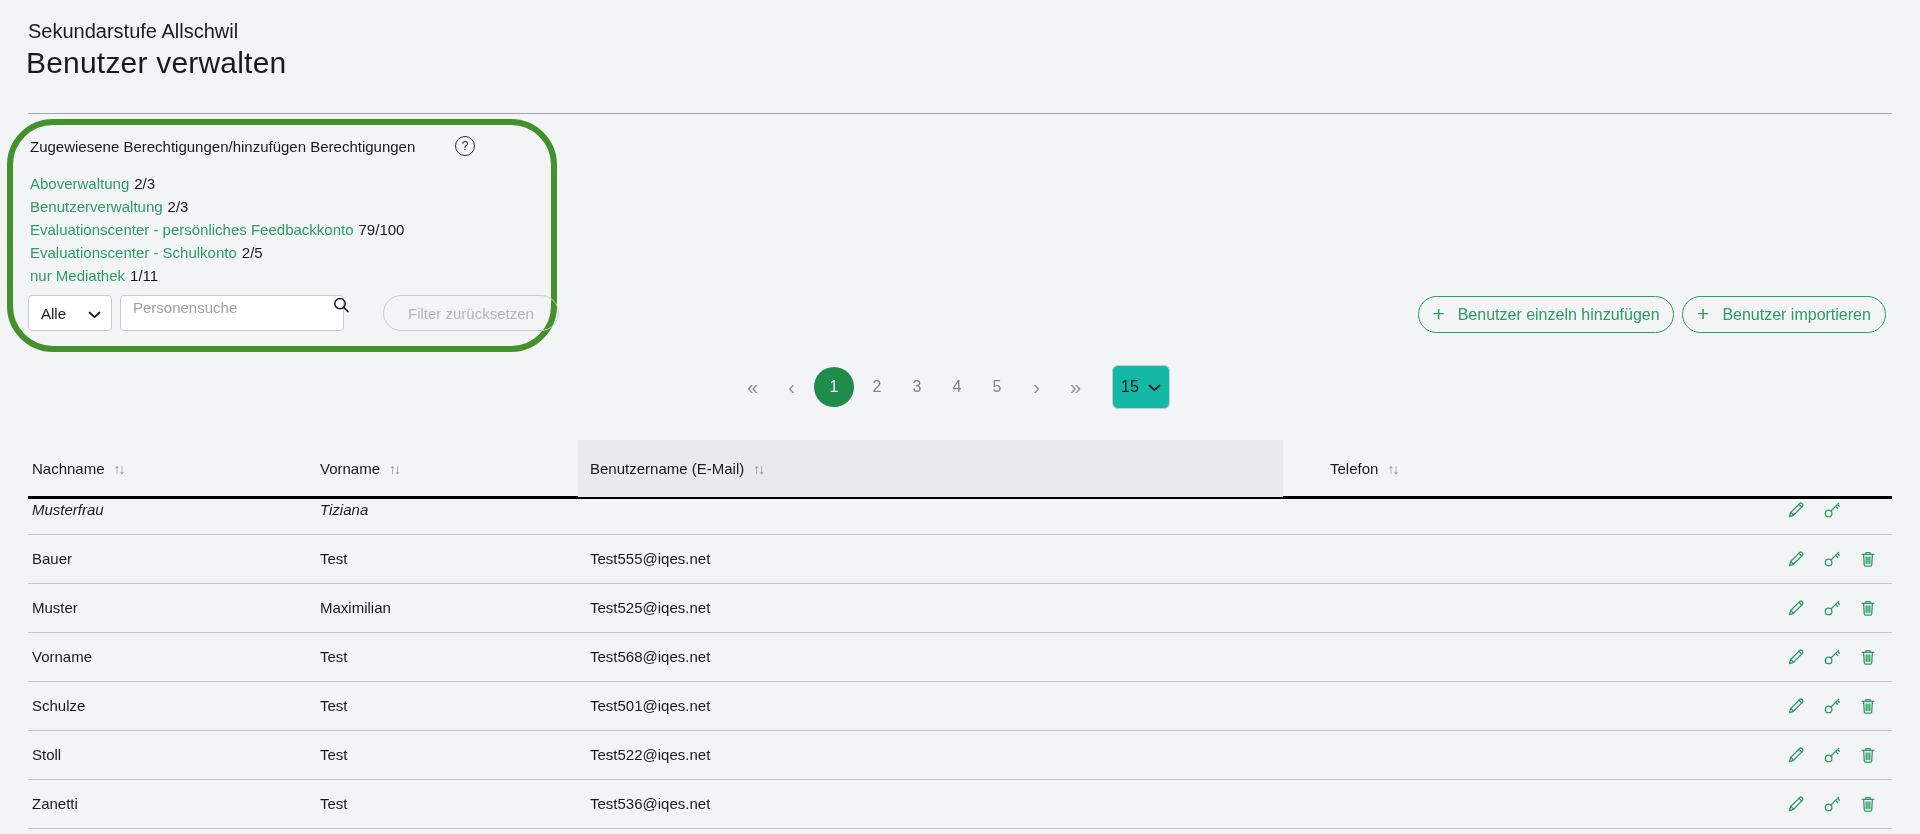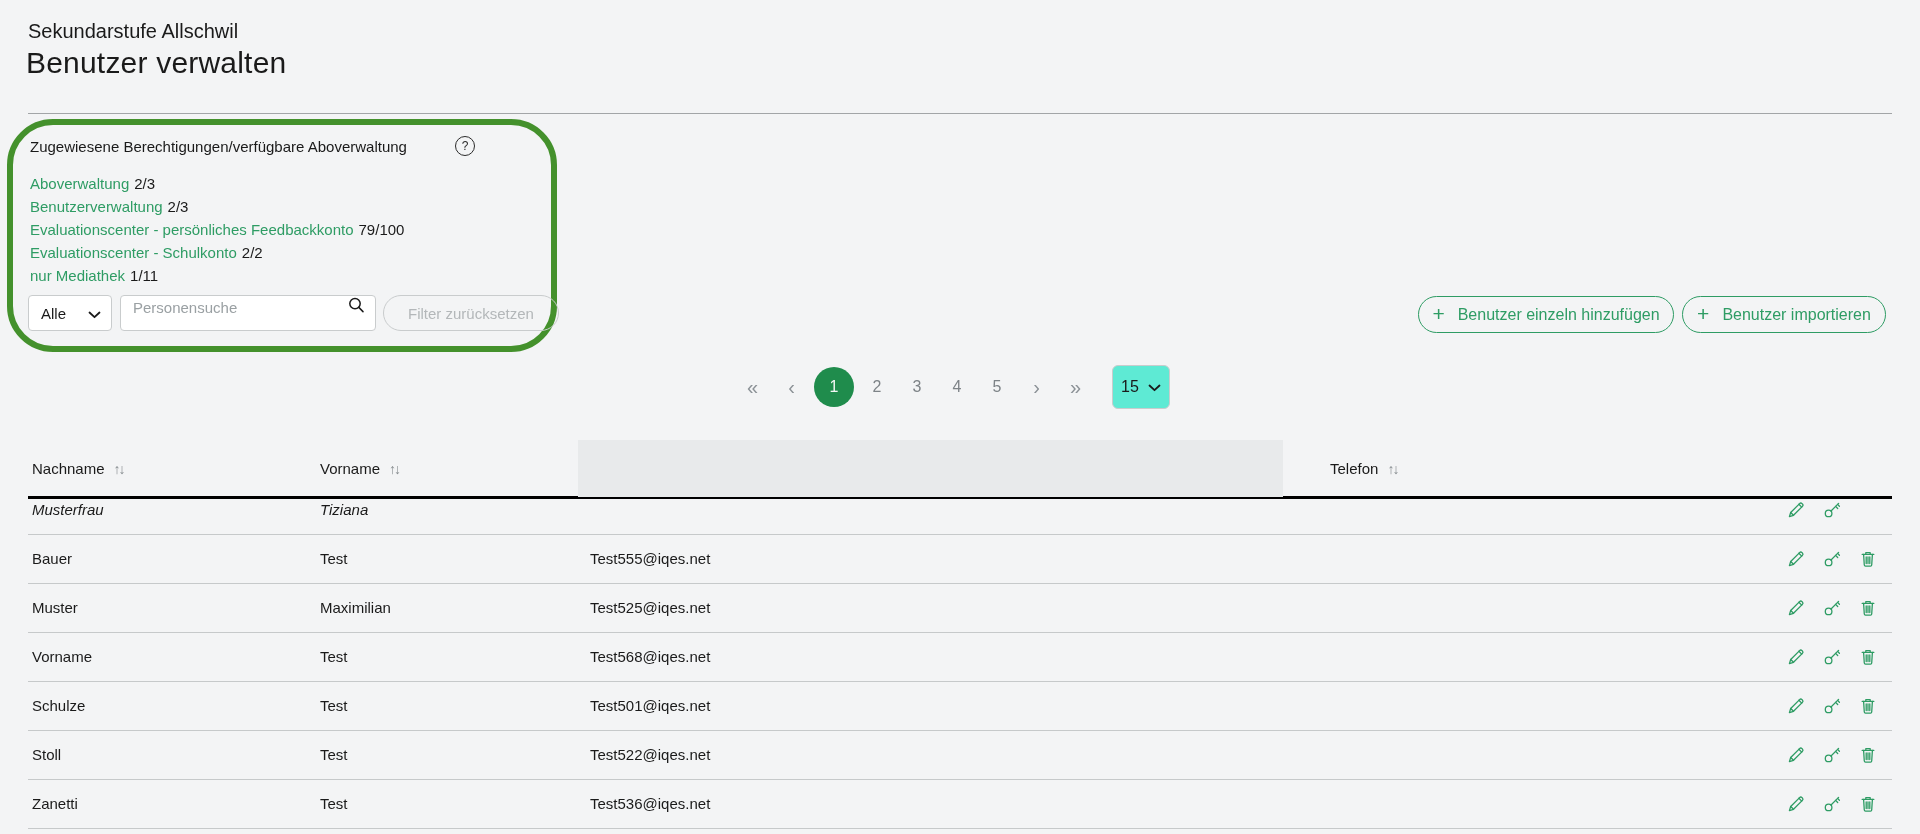--- a/index.html
+++ b/index.html
@@ -39,21 +39,21 @@
   .perm-count { color:#1a1a1a; margin-left:5px; }
 
   
   .scope-select {
     left:28px; top:295px; width:84px; height:36px;
     background:#fff; border:1px solid #c9cccd; border-radius:4px;
     display:flex; align-items:center; justify-content:space-between;
     padding:0 10px 0 12px; font-size:15px; cursor:pointer;
   }
   .search-box {
-    left:120px; top:295px; width:256px; height:36px;
+    left:120px; top:295px; width:224px; height:36px;
     background:#fff; border:1px solid #c9cccd; border-radius:4px;
     display:flex; align-items:center; padding:0 10px 12px 12px;
   }
   .search-box input {
     border:none; outline:none; flex:1; font-size:15px; background:transparent;
     font-family:inherit; color:#1a1a1a;
   }
   .search-box input::placeholder { color:#9aa0a3; }
   .reset-btn {
     left:383px; top:295px; height:36px; padding:16px 24px;
@@ -87,21 +87,21 @@
     width:34px; height:40px; display:flex; align-items:center; justify-content:center;
     color:#7d8387; font-size:16px; cursor:pointer; background:none; border:none;
     font-family:inherit;
   }
   .pg-active {
     width:40px; height:40px; border-radius:50%; background:#1f8c4c; color:#f2f7f4;
     display:flex; align-items:center; justify-content:center; font-size:16px;
     cursor:pointer; border:none; font-family:inherit;
   }
   .page-size {
-    margin-left:14px; width:58px; height:44px; background:#5eead4;
+    margin-left:14px; width:58px; height:44px; background:#14b8a6;
     border:1px solid #c9cccd; border-radius:6px;
     display:flex; align-items:center; justify-content:center; gap:9px;
     font-size:16px; cursor:pointer;
   }
 
   
   .thead { left:28px; right:28px; top:440px; height:59px; border-bottom:3px solid #000000; }
   .th-highlight { position:absolute; left:550px; top:0; width:705px; height:57px; background:#e8eaeb; }
   .th { position:absolute; top:0; height:58px; line-height:58px; font-size:15px; cursor:pointer; white-space:nowrap; }
   .th-nachname { left:4px; }  .th-vorname { left:292px; }
@@ -128,35 +128,35 @@
 </style>
 </head>
 <body>
 
 <div class="abs school-label">Sekundarstufe Allschwil</div>
 <div class="abs page-title">Benutzer verwalten</div>
 <div class="abs top-divider"></div>
 
 <div class="abs annotation"></div>
 
-<div class="abs perm-heading">Zugewiesene Berechtigungen/verfügbare Aboverwaltung</div>
+<div class="abs perm-heading">Zugewiesene Berechtigungen/hinzufügen Berechtigungen</div>
 <div class="abs help-icon">?</div>
 
 <div class="abs perm-list">
   <div class="perm-line">
     <a class="perm-link">Aboverwaltung</a><span class="perm-count">2/3</span>
   </div>
   <div class="perm-line">
     <a class="perm-link">Benutzerverwaltung</a><span class="perm-count">2/3</span>
   </div>
   <div class="perm-line">
     <a class="perm-link">Evaluationscenter - persönliches Feedbackkonto</a><span class="perm-count">79/100</span>
   </div>
   <div class="perm-line">
-    <a class="perm-link">Evaluationscenter - Schulkonto</a><span class="perm-count">2/2</span>
+    <a class="perm-link">Evaluationscenter - Schulkonto</a><span class="perm-count">2/5</span>
   </div>
   <div class="perm-line">
     <a class="perm-link">nur Mediathek</a><span class="perm-count">1/11</span>
   </div>
 </div>
 
 <div class="abs scope-select">
   <span>Alle</span>
   <span>
     <svg width="13" height="8" viewBox="0 0 13 8">
@@ -207,20 +207,23 @@
 </div>
 
 <div class="abs thead">
   <div class="th-highlight"></div>
   <div class="th th-nachname">
     <span>Nachname</span><span class="sort-glyph">↑↓</span>
   </div>
   <div class="th th-vorname">
     <span>Vorname</span><span class="sort-glyph">↑↓</span>
   </div>
+  <div class="th th-benutzer">
+    <span>Benutzername (E-Mail)</span><span class="sort-glyph">↑↓</span>
+  </div>
   <div class="th th-telefon">
     <span>Telefon</span><span class="sort-glyph">↑↓</span>
   </div>
 </div>
 
 <div class="abs tbody">
 
   <div class="trow muster">
     <span class="td td-nachname">Musterfrau</span>
     <span class="td td-vorname">Tiziana</span>

